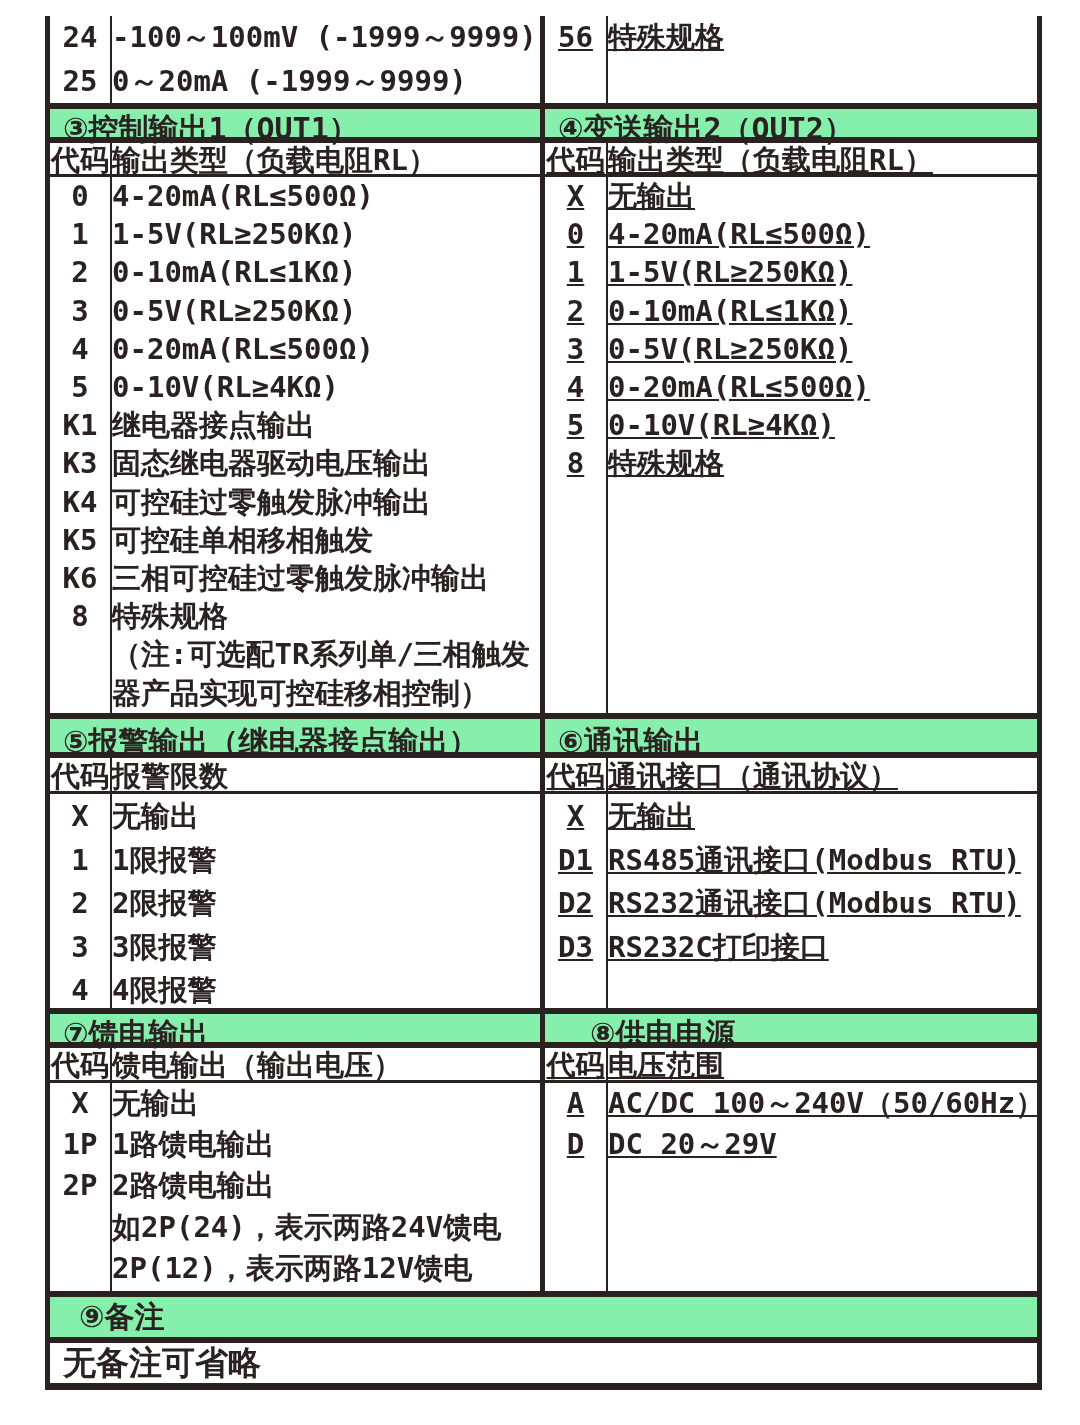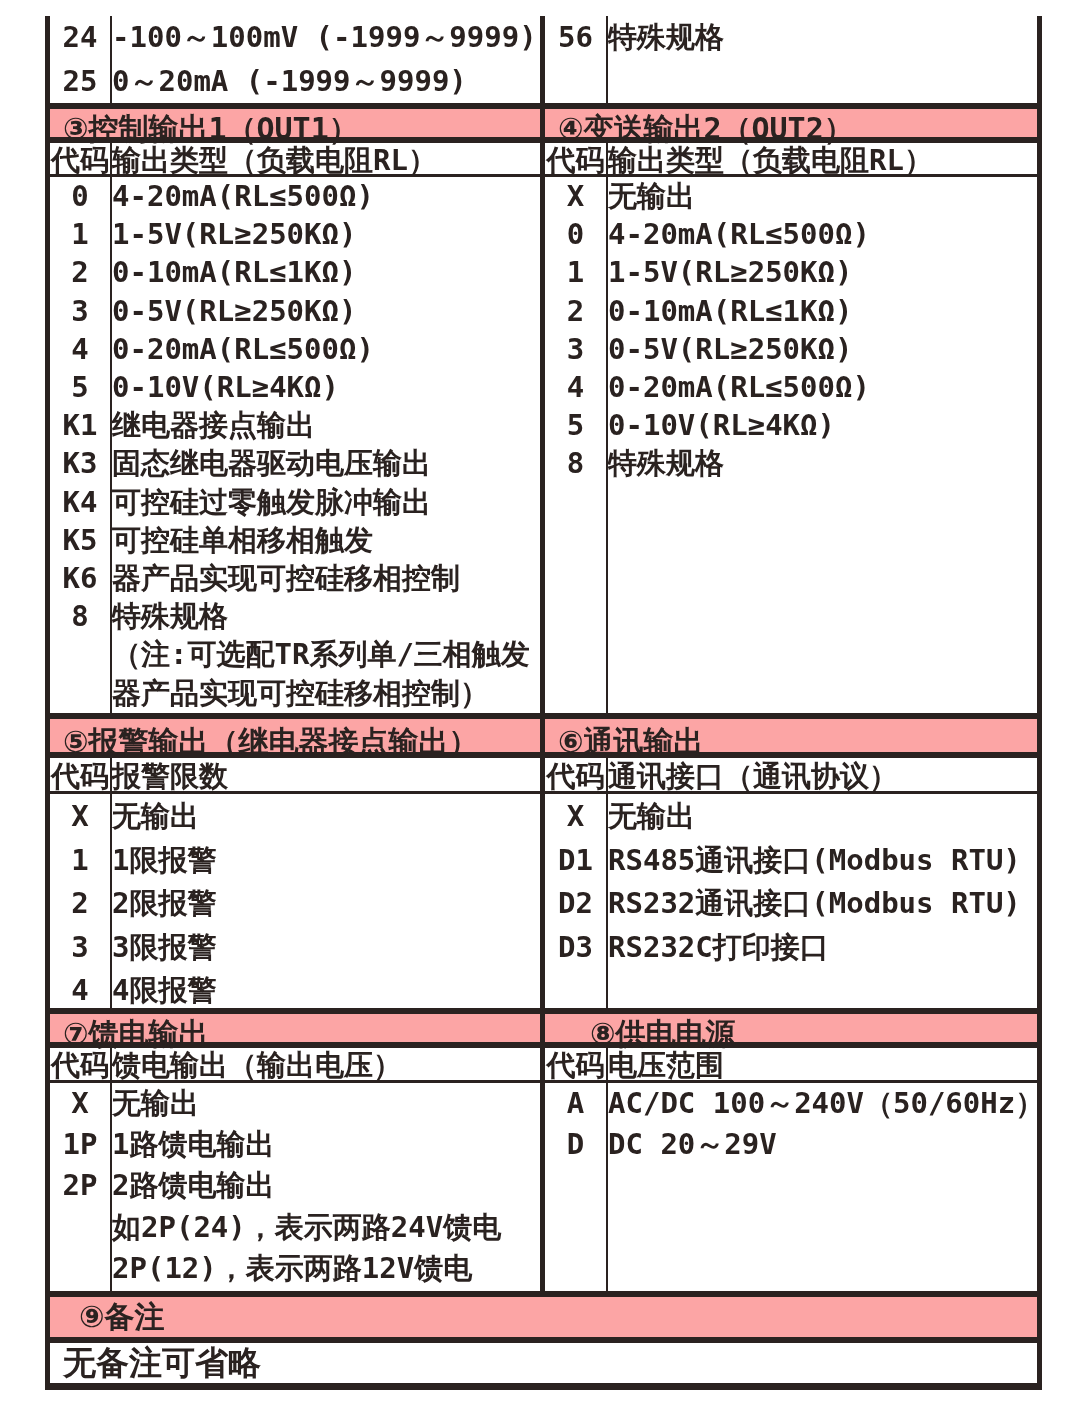--- a/index.html
+++ b/index.html
@@ -5,29 +5,29 @@
   html,body{margin:0;padding:0;background:#ffffff;}
   body{width:1080px;height:1425px;position:relative;
        font-family:"DejaVu Sans Mono","DejaVu Sans","Liberation Sans",sans-serif;
        color:#2a2220;-webkit-font-smoothing:antialiased;}
   .sheet{position:absolute;left:45px;top:16px;width:997px;box-sizing:border-box;
          border-left:5px solid #2a2220;border-right:5px solid #2a2220;
          border-bottom:7px solid #2a2220;background:#fff;}
   
   .split{display:flex;width:100%;box-sizing:border-box;}
   .pl{width:495px;box-sizing:border-box;border-right:5px solid #2a2220;display:flex;}
-  .pr{flex:1;display:flex;min-width:0;}
+  .pr{flex:1;display:flex;min-width:0;text-decoration:underline;}
   
   .cc{box-sizing:border-box;border-right:2px solid #2a2220;text-align:center;flex:none;}
   .pl .cc{width:62px;}
   .pr .cc{width:63px;}
   .dc{flex:1;min-width:0;box-sizing:border-box;overflow:hidden;}
   .cell{white-space:nowrap;font-weight:700;font-size:29px;}
   
-  .band{background:#fca5a5;border-top:6px solid #2a2220;border-bottom:6px solid #2a2220;
+  .band{background:#86efac;border-top:6px solid #2a2220;border-bottom:6px solid #2a2220;
         font-weight:800;font-size:30px;}
   .band .bl{width:495px;box-sizing:border-box;border-right:5px solid #2a2220;padding-left:13px;}
   .band .br{flex:1;padding-left:13px;}
   .band.full{padding-left:29px;}
   
   .hdr .cell{font-size:29px;}
   
   .toprows{height:87px;}   .toprows .cell{line-height:43.5px;}
   .band34{height:40px;line-height:40px;}
   .hdr34{height:34px;border-bottom:3px solid #2a2220;}
@@ -116,21 +116,21 @@
         <div class="cell">4-20mA(RL≤500Ω)</div>
         <div class="cell">1-5V(RL≥250KΩ)</div>
         <div class="cell">0-10mA(RL≤1KΩ)</div>
         <div class="cell">0-5V(RL≥250KΩ)</div>
         <div class="cell">0-20mA(RL≤500Ω)</div>
         <div class="cell">0-10V(RL≥4KΩ)</div>
         <div class="cell">继电器接点输出</div>
         <div class="cell">固态继电器驱动电压输出</div>
         <div class="cell">可控硅过零触发脉冲输出</div>
         <div class="cell">可控硅单相移相触发</div>
-        <div class="cell">器产品实现可控硅移相控制</div>
+        <div class="cell">三相可控硅过零触发脉冲输出</div>
         <div class="cell">特殊规格</div>
         <div class="cell">（注:可选配TR系列单/三相触发</div>
         <div class="cell">器产品实现可控硅移相控制）</div>
       </div>
     </div>
     <div class="pr">
       <div class="cc">
         <div class="cell">X</div>
         <div class="cell">0</div>
         <div class="cell">1</div>

